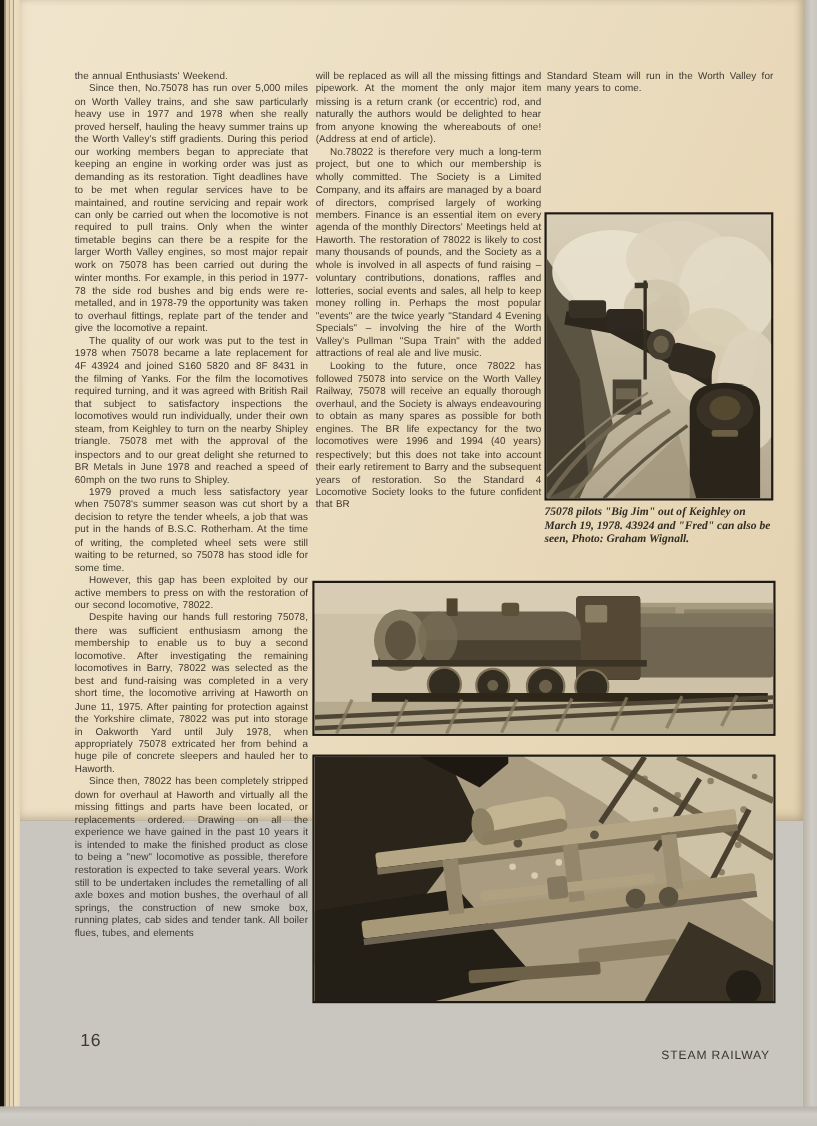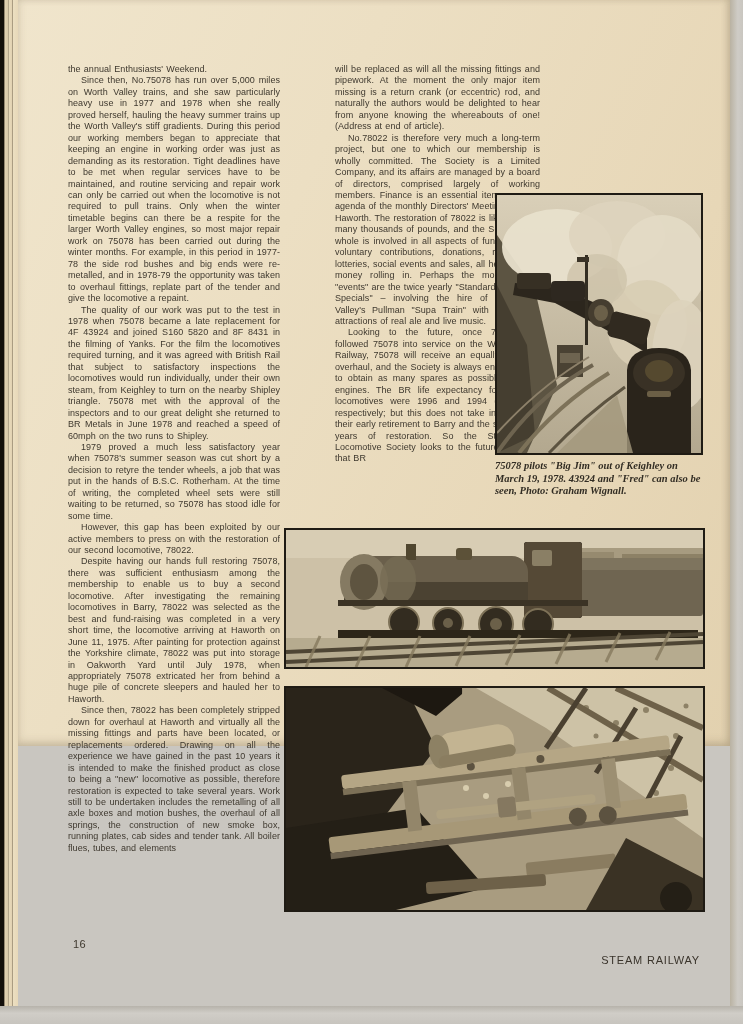--- a/index.html
+++ b/index.html
@@ -40,46 +40,47 @@
   .col p:not(:first-child){text-indent:13px;}
   .photo{
     position:absolute;border:2px solid #1f1b14;background:#c8bca3;box-sizing:border-box;
   }
   .photo svg{display:block;width:100%;height:100%;}
   .caption{
     position:absolute;
     font-family:"Liberation Serif",serif;font-style:italic;font-weight:bold;
     font-size:10.5px;line-height:12.6px;color:#322d24;text-align:left;
   }
-  .pageno{position:absolute;left:55px;top:938px;font-size:11px;color:#3e382e;letter-spacing:.5px;}
+  .pageno{position:absolute;left:55px;top:938px;font-size:16px;color:#3e382e;letter-spacing:.5px;}
   .mag-title{position:absolute;left:470px;top:942px;width:212px;text-align:right;
     font-size:11px;color:#3a342b;letter-spacing:.8px;margin-top:12px;}
 </style>
 </head>
 <body>
 
 <div class="gutter"></div>
 
 <div class="page">
 
   <div class="col" style="left:50px;width:212px;">
       <p>the annual Enthusiasts' Weekend.</p>
       <p>Since then, No.75078 has run over 5,000 miles on Worth Valley trains, and she saw particularly heavy use in 1977 and 1978 when she really proved herself, hauling the heavy summer trains up the Worth Valley's stiff gradients. During this period our working members began to appreciate that keeping an engine in working order was just as demanding as its restoration. Tight deadlines have to be met when regular services have to be maintained, and routine servicing and repair work can only be carried out when the locomotive is not required to pull trains. Only when the winter timetable begins can there be a respite for the larger Worth Valley engines, so most major repair work on 75078 has been carried out during the winter months. For example, in this period in 1977-78 the side rod bushes and big ends were re-metalled, and in 1978-79 the opportunity was taken to overhaul fittings, replate part of the tender and give the locomotive a repaint.</p>
       <p>The quality of our work was put to the test in 1978 when 75078 became a late replacement for 4F 43924 and joined S160 5820 and 8F 8431 in the filming of Yanks. For the film the locomotives required turning, and it was agreed with British Rail that subject to satisfactory inspections the locomotives would run individually, under their own steam, from Keighley to turn on the nearby Shipley triangle. 75078 met with the approval of the inspectors and to our great delight she returned to BR Metals in June 1978 and reached a speed of 60mph on the two runs to Shipley.</p>
       <p>1979 proved a much less satisfactory year when 75078's summer season was cut short by a decision to retyre the tender wheels, a job that was put in the hands of B.S.C. Rotherham. At the time of writing, the completed wheel sets were still waiting to be returned, so 75078 has stood idle for some time.</p>
       <p>However, this gap has been exploited by our active members to press on with the restoration of our second locomotive, 78022.</p>
       <p>Despite having our hands full restoring 75078, there was sufficient enthusiasm among the membership to enable us to buy a second locomotive. After investigating the remaining locomotives in Barry, 78022 was selected as the best and fund-raising was completed in a very short time, the locomotive arriving at Haworth on June 11, 1975. After painting for protection against the Yorkshire climate, 78022 was put into storage in Oakworth Yard until July 1978, when appropriately 75078 extricated her from behind a huge pile of concrete sleepers and hauled her to Haworth.</p>
       <p>Since then, 78022 has been completely stripped down for overhaul at Haworth and virtually all the missing fittings and parts have been located, or replacements ordered. Drawing on all the experience we have gained in the past 10 years it is intended to make the finished product as close to being a "new" locomotive as possible, therefore restoration is expected to take several years. Work still to be undertaken includes the remetalling of all axle boxes and motion bushes, the overhaul of all springs, the construction of new smoke box, running plates, cab sides and tender tank. All boiler flues, tubes, and elements</p>
     </div>
-  <div class="col" style="left:269px;width:205px;margin-left:48px;">
+  <div class="col" style="left:269px;width:205px;">
       <p>will be replaced as will all the missing fittings and pipework. At the moment the only major item missing is a return crank (or eccentric) rod, and naturally the authors would be delighted to hear from anyone knowing the whereabouts of one! (Address at end of article).</p>
       <p>No.78022 is therefore very much a long-term project, but one to which our membership is wholly committed. The Society is a Limited Company, and its affairs are managed by a board of directors, comprised largely of working members. Finance is an essential item on every agenda of the monthly Directors' Meetings held at Haworth. The restoration of 78022 is likely to cost many thousands of pounds, and the Society as a whole is involved in all aspects of fund raising – voluntary contributions, donations, raffles and lotteries, social events and sales, all help to keep money rolling in. Perhaps the most popular "events" are the twice yearly "Standard 4 Evening Specials" – involving the hire of the Worth Valley's Pullman "Supa Train" with the added attractions of real ale and live music.</p>
       <p>Looking to the future, once 78022 has followed 75078 into service on the Worth Valley Railway, 75078 will receive an equally thorough overhaul, and the Society is always endeavouring to obtain as many spares as possible for both engines. The BR life expectancy for the two locomotives were 1996 and 1994 (40 years) respectively; but this does not take into account their early retirement to Barry and the subsequent years of restoration. So the Standard 4 Locomotive Society looks to the future confident that BR</p>
     </div>
   <div class="col" style="left:479px;width:206px;">
+      <p>Standard Steam will run in the Worth Valley for many years to come.</p>
     </div>
 
   <div class="photo" style="left:477px;top:193px;width:208px;height:262px;">
     <svg viewBox="0 0 204 258" preserveAspectRatio="none">
       <defs>
         <linearGradient id="sky1" x1="0" y1="0" x2="0" y2="1">
           <stop offset="0" stop-color="#d9cfb8"></stop>
             <stop offset="1" stop-color="#b3a88f"></stop>
         </linearGradient>
       </defs>

